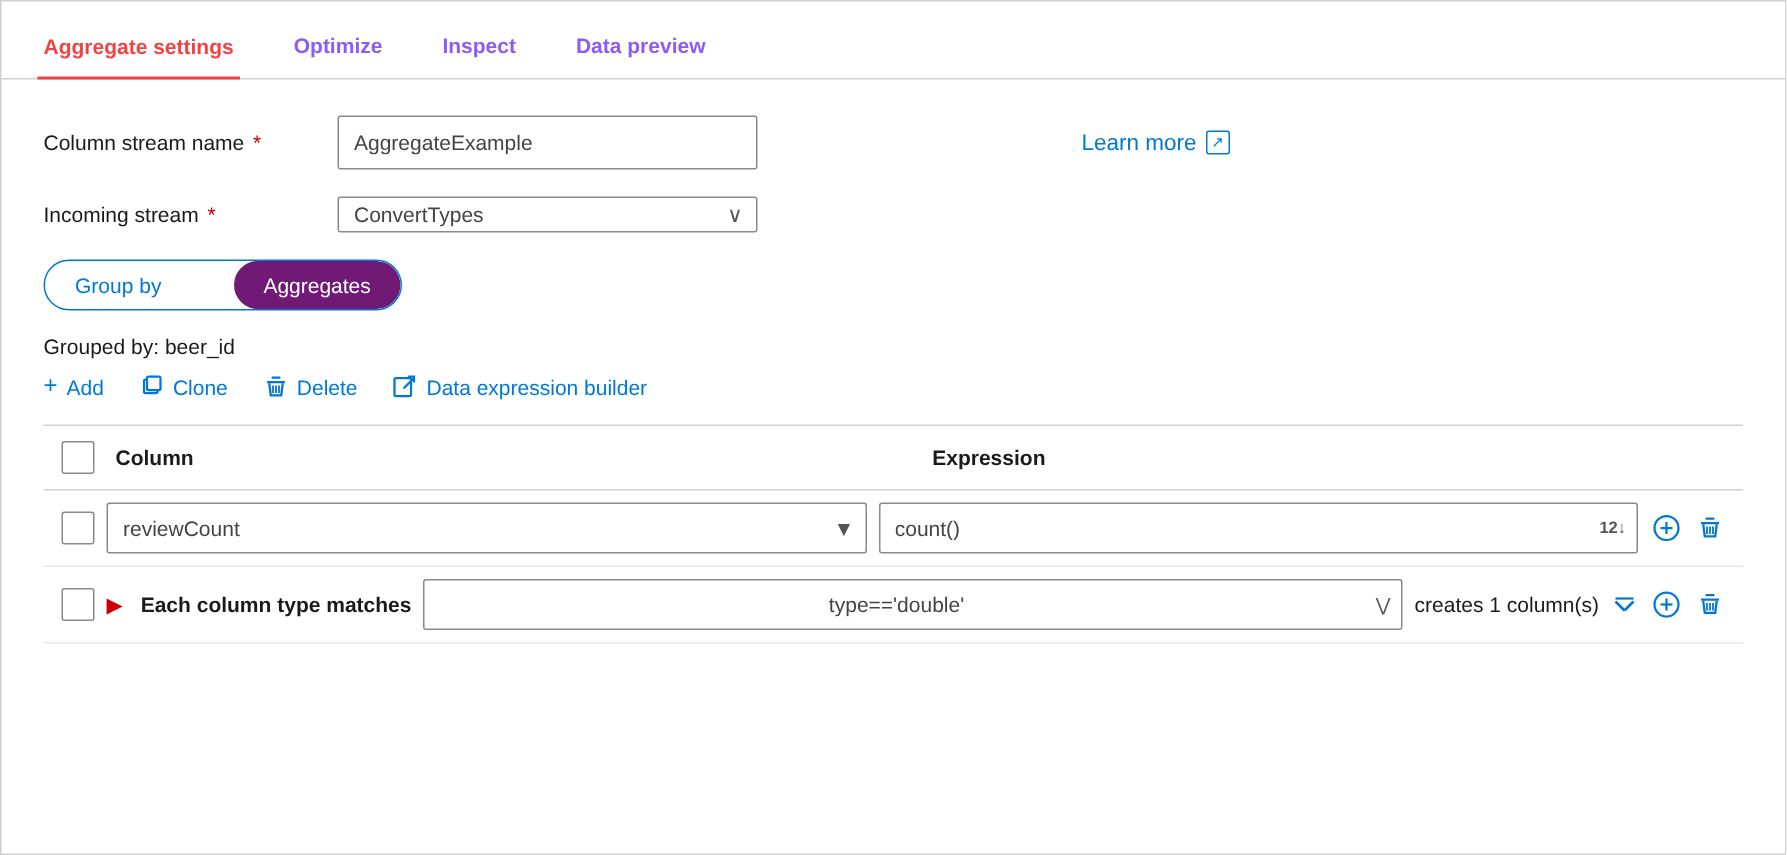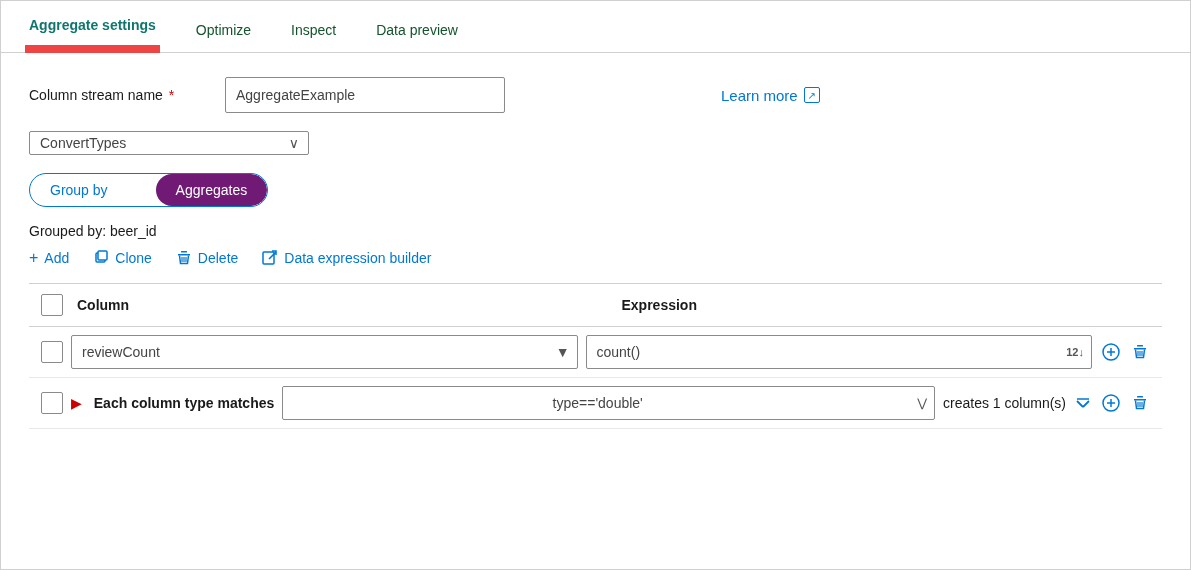--- a/index.html
+++ b/index.html
@@ -26,28 +26,29 @@
       align-items: flex-end;
       border-bottom: 1px solid #d0d0d0;
       padding: 0 24px;
       height: 52px;
       gap: 32px;
     }
     .tab {
       padding: 12px 4px;
       cursor: pointer;
       font-size: 14px;
-      color: #14532d;
+      color: #8b5cf6;
       border-bottom: 3px solid transparent;
       margin-bottom: -1px;
       white-space: nowrap;
+      font-weight: bold;
     }
     .tab.active {
-      color: #0f766e;
-      border-bottom: 8px solid #ef4444;
+      color: #ef4444;
+      border-bottom: 2px solid #ef4444;
       font-weight: 600;
     }
     
     .content {
       padding: 24px 28px;
       flex: 1;
     }
     
     .form-row {
       display: flex;
@@ -390,20 +391,24 @@
         <span class="required">*</span>
       </span>
       <input class="form-input" type="text" value="AggregateExample" style="">
       <a class="learn-more" href="#">
         <span>Learn more</span>
         <span class="ext-icon">↗</span>
       </a>
     </div>
 
     <div class="form-row">
+      <span class="form-label">
+        <span>Incoming stream</span>
+        <span class="required">*</span>
+      </span>
       <div class="select-wrapper">
         <select>
           <option>ConvertTypes</option>
         </select>
         <span class="chevron">∨</span>
       </div>
     </div>
 
     <div class="toggle-group" style="width:fit-content;gap:28px;">
       <button class="toggle-btn">

